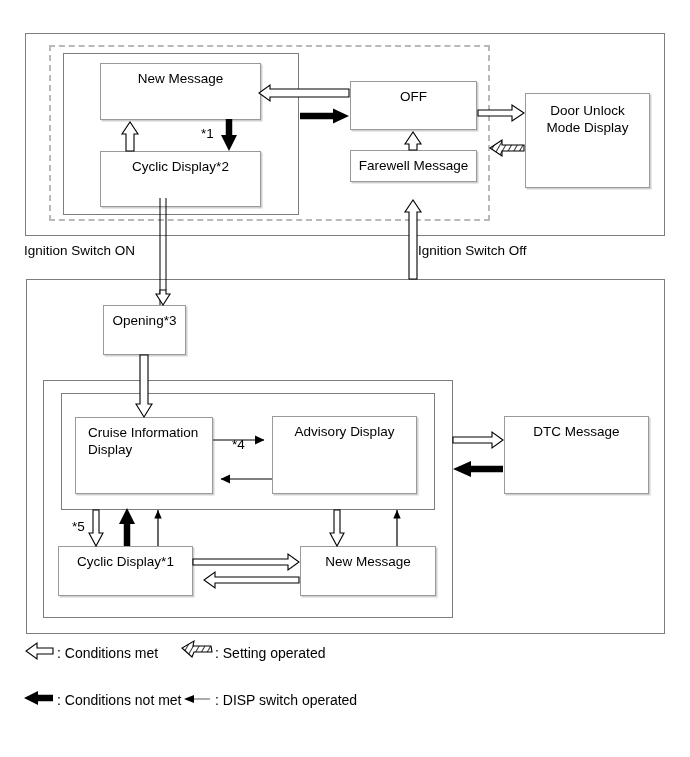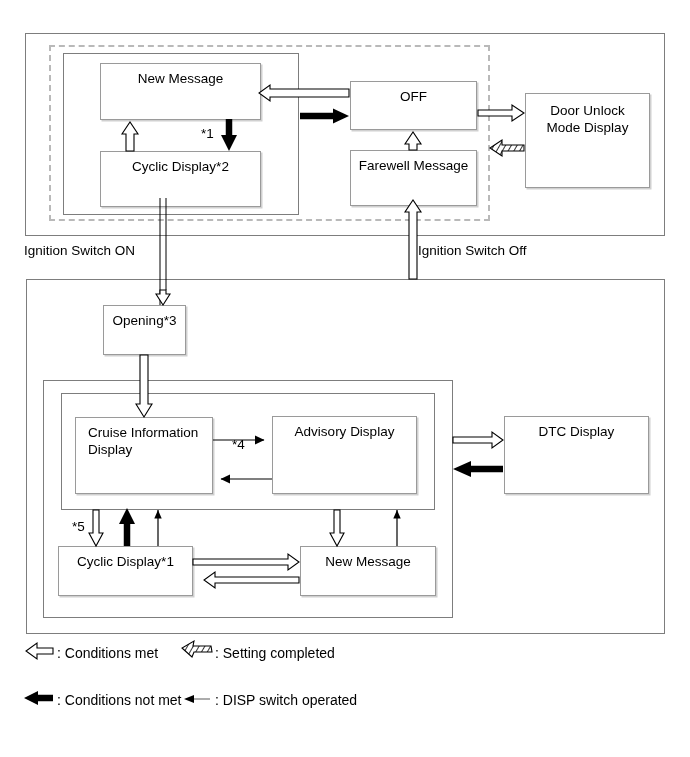--- a/index.html
+++ b/index.html
@@ -43,21 +43,21 @@
   </div>
 
   <div class="node" style="left:100px;top:151px;width:161px;height:56px;">
     <span class="lbl">Cyclic Display*2</span>
   </div>
 
   <div class="node" style="left:350px;top:81px;width:127px;height:49px;">
     <span class="lbl">OFF</span>
   </div>
 
-  <div class="node" style="left:350px;top:150px;width:127px;height:56px;">
+  <div class="node" style="left:350px;top:150px;width:127px;height:32px;">
     <span class="lbl">Farewell Message</span>
   </div>
 
   <div class="node" style="left:525px;top:93px;width:125px;height:95px;">
     <span class="lbl" style="top:8px;">Door Unlock</span>
     <span class="lbl" style="top:25px;">Mode Display</span>
   </div>
 
   <div class="node" style="left:103px;top:305px;width:83px;height:50px;">
     <span class="lbl">Opening*3</span>
@@ -66,40 +66,40 @@
   <div class="node" style="left:272px;top:416px;width:145px;height:78px;">
     <span class="lbl">Advisory Display</span>
   </div>
 
   <div class="node lefttext" style="left:75px;top:417px;width:138px;height:77px;">
     <span class="lbl" style="top:6px;">Cruise Information</span>
     <span class="lbl" style="top:23px;">Display</span>
   </div>
 
   <div class="node" style="left:504px;top:416px;width:145px;height:78px;">
-    <span class="lbl">DTC Display</span>
+    <span class="lbl">DTC Message</span>
   </div>
 
   <div class="node" style="left:58px;top:546px;width:135px;height:50px;">
     <span class="lbl">Cyclic Display*1</span>
   </div>
 
   <div class="node" style="left:300px;top:546px;width:136px;height:50px;">
     <span class="lbl">New Message</span>
   </div>
 
   <div class="txt" style="left:24px;top:243px;">Ignition Switch ON</div>
   <div class="txt" style="left:418px;top:243px;">Ignition Switch Off</div>
 
   <div class="txt" style="left:201px;top:126px;">*1</div>
   <div class="txt" style="left:232px;top:437px;">*4</div>
   <div class="txt" style="left:72px;top:519px;">*5</div>
 
   <div class="legend-txt" style="left:57px;top:645px;">: Conditions met</div>
-  <div class="legend-txt" style="left:215px;top:645px;">: Setting completed</div>
+  <div class="legend-txt" style="left:215px;top:645px;">: Setting operated</div>
   <div class="legend-txt" style="left:57px;top:692px;">: Conditions not met</div>
   <div class="legend-txt" style="left:215px;top:692px;">: DISP switch operated</div>
 
   <svg viewBox="0 0 690 757">
     <defs>
       <marker id="solidTip" markerWidth="10" markerHeight="10" refX="9" refY="5" orient="auto" markerUnits="userSpaceOnUse">
         <path d="M0,0.5 L9.5,5 L0,9.5 Z" fill="#000"></path>
       </marker>
       <marker id="thinTip" markerWidth="9" markerHeight="9" refX="8.5" refY="4.5" orient="auto" markerUnits="userSpaceOnUse">
         <path d="M0,0.8 L8.5,4.5 L0,8.2 Z" fill="#000"></path>

